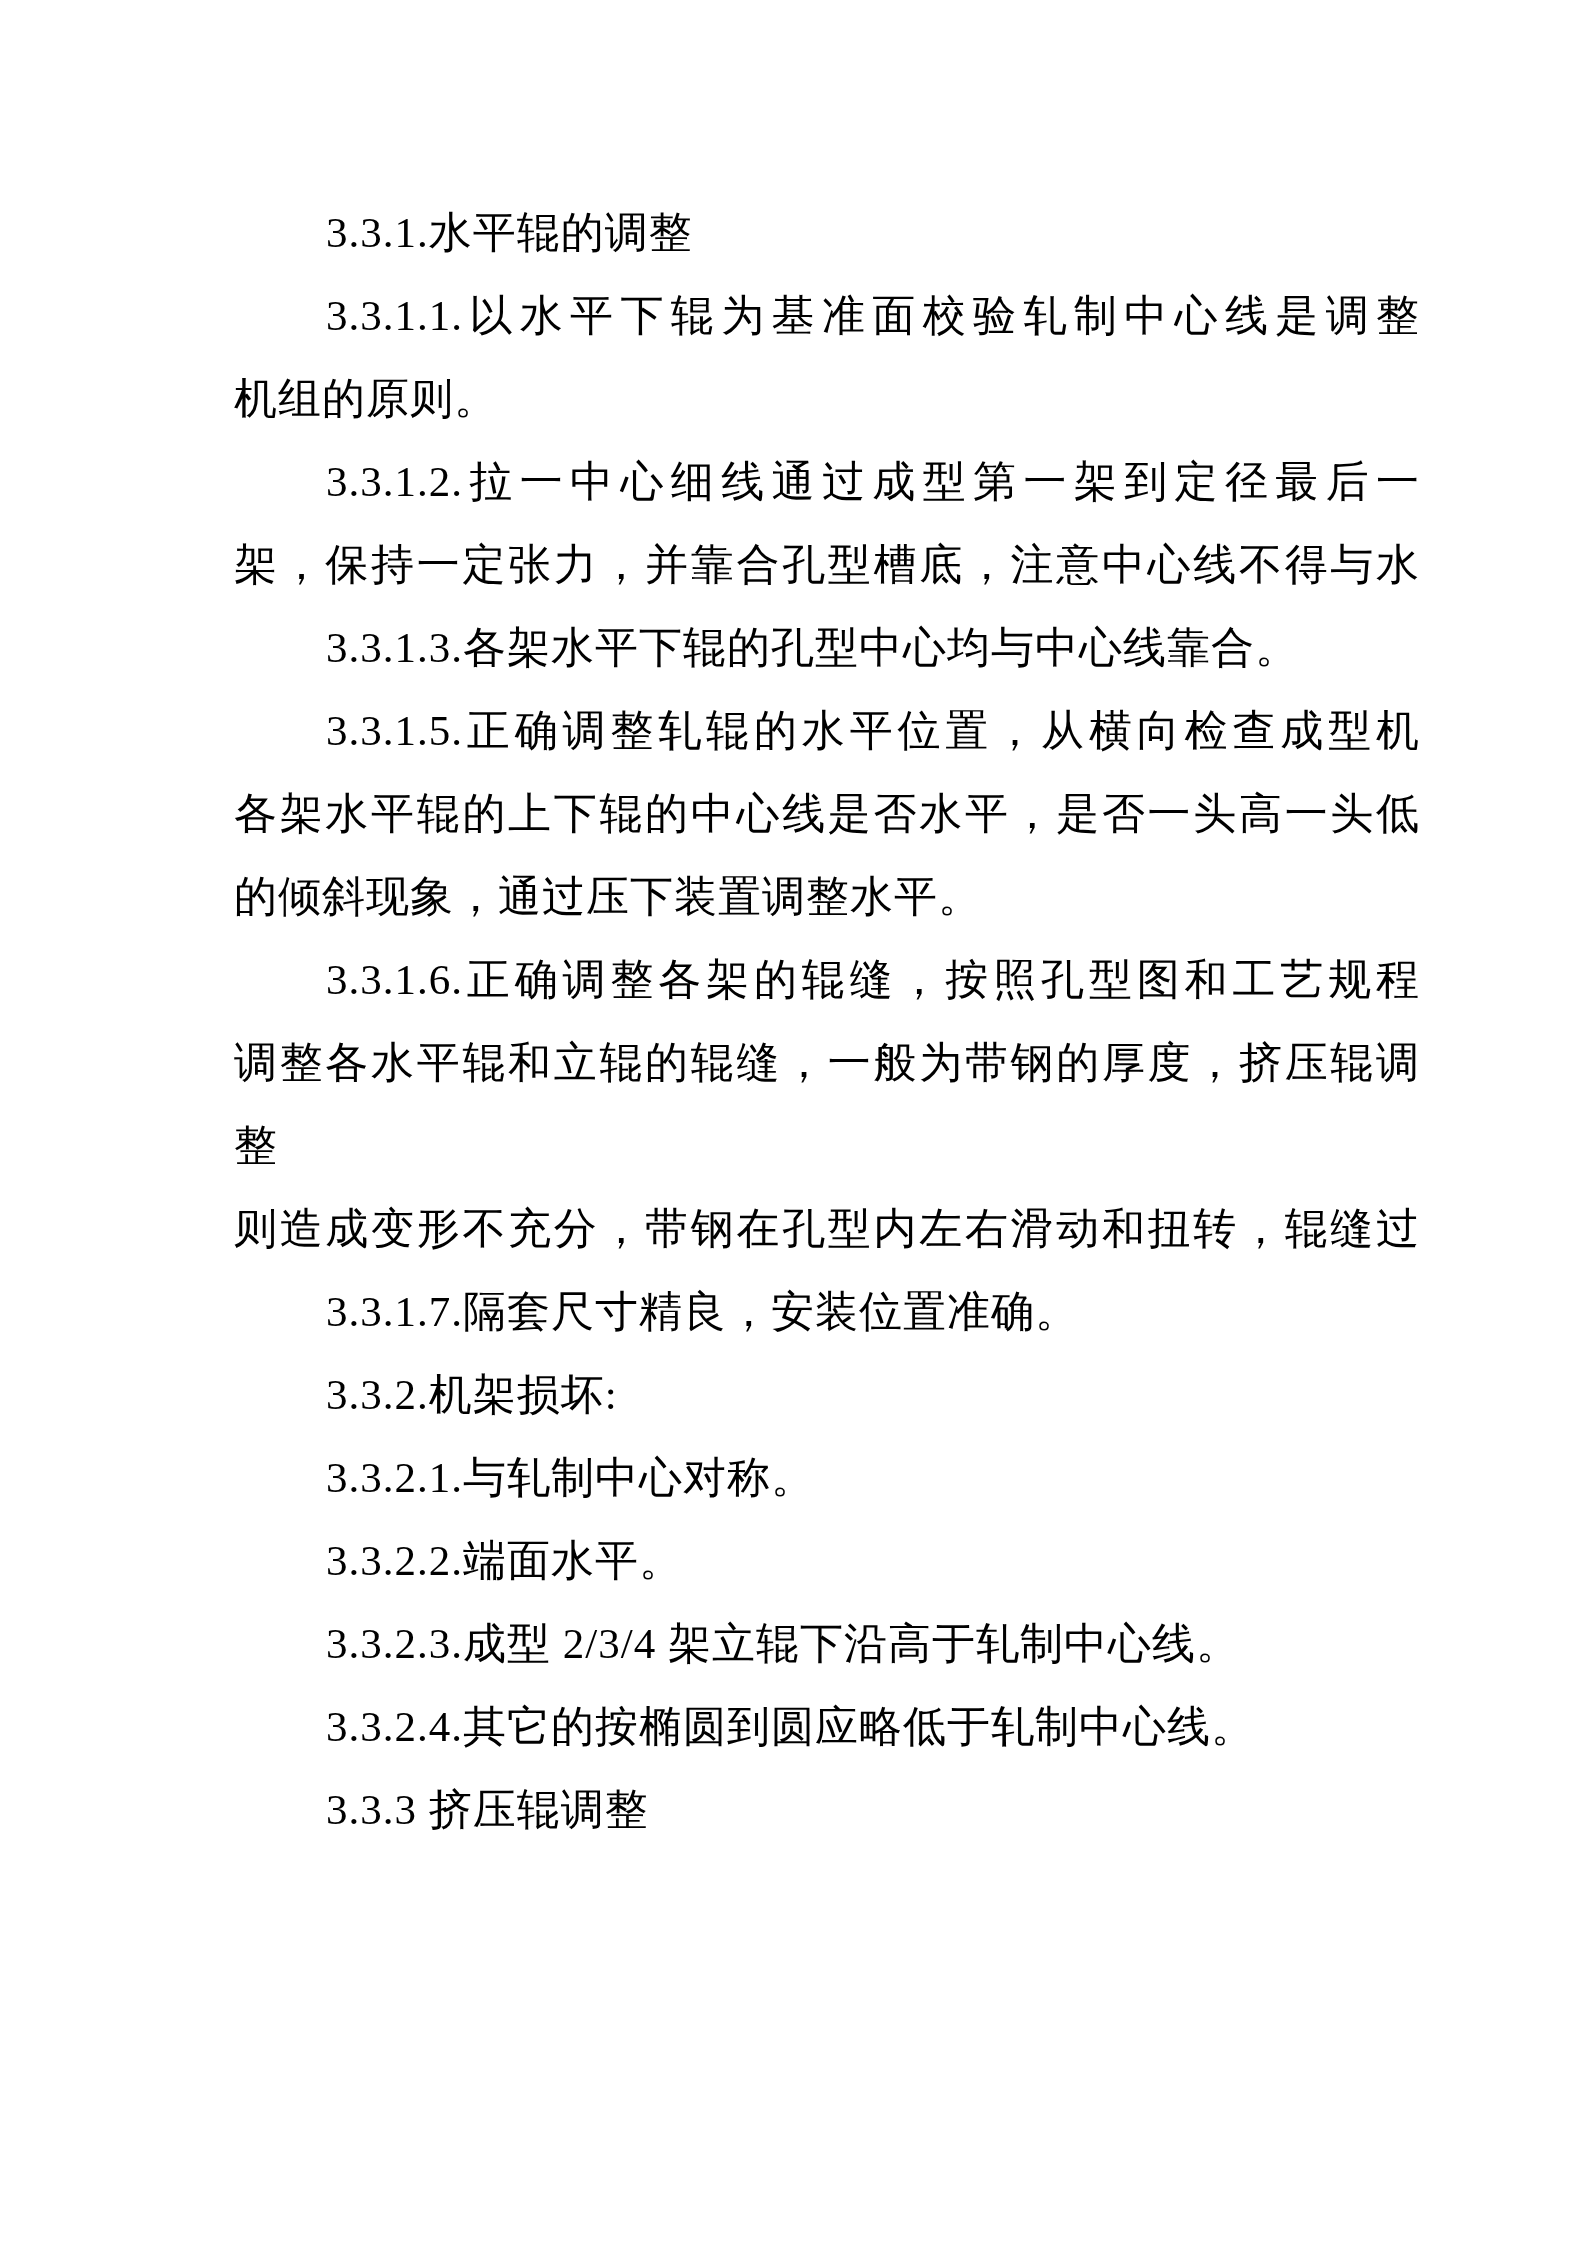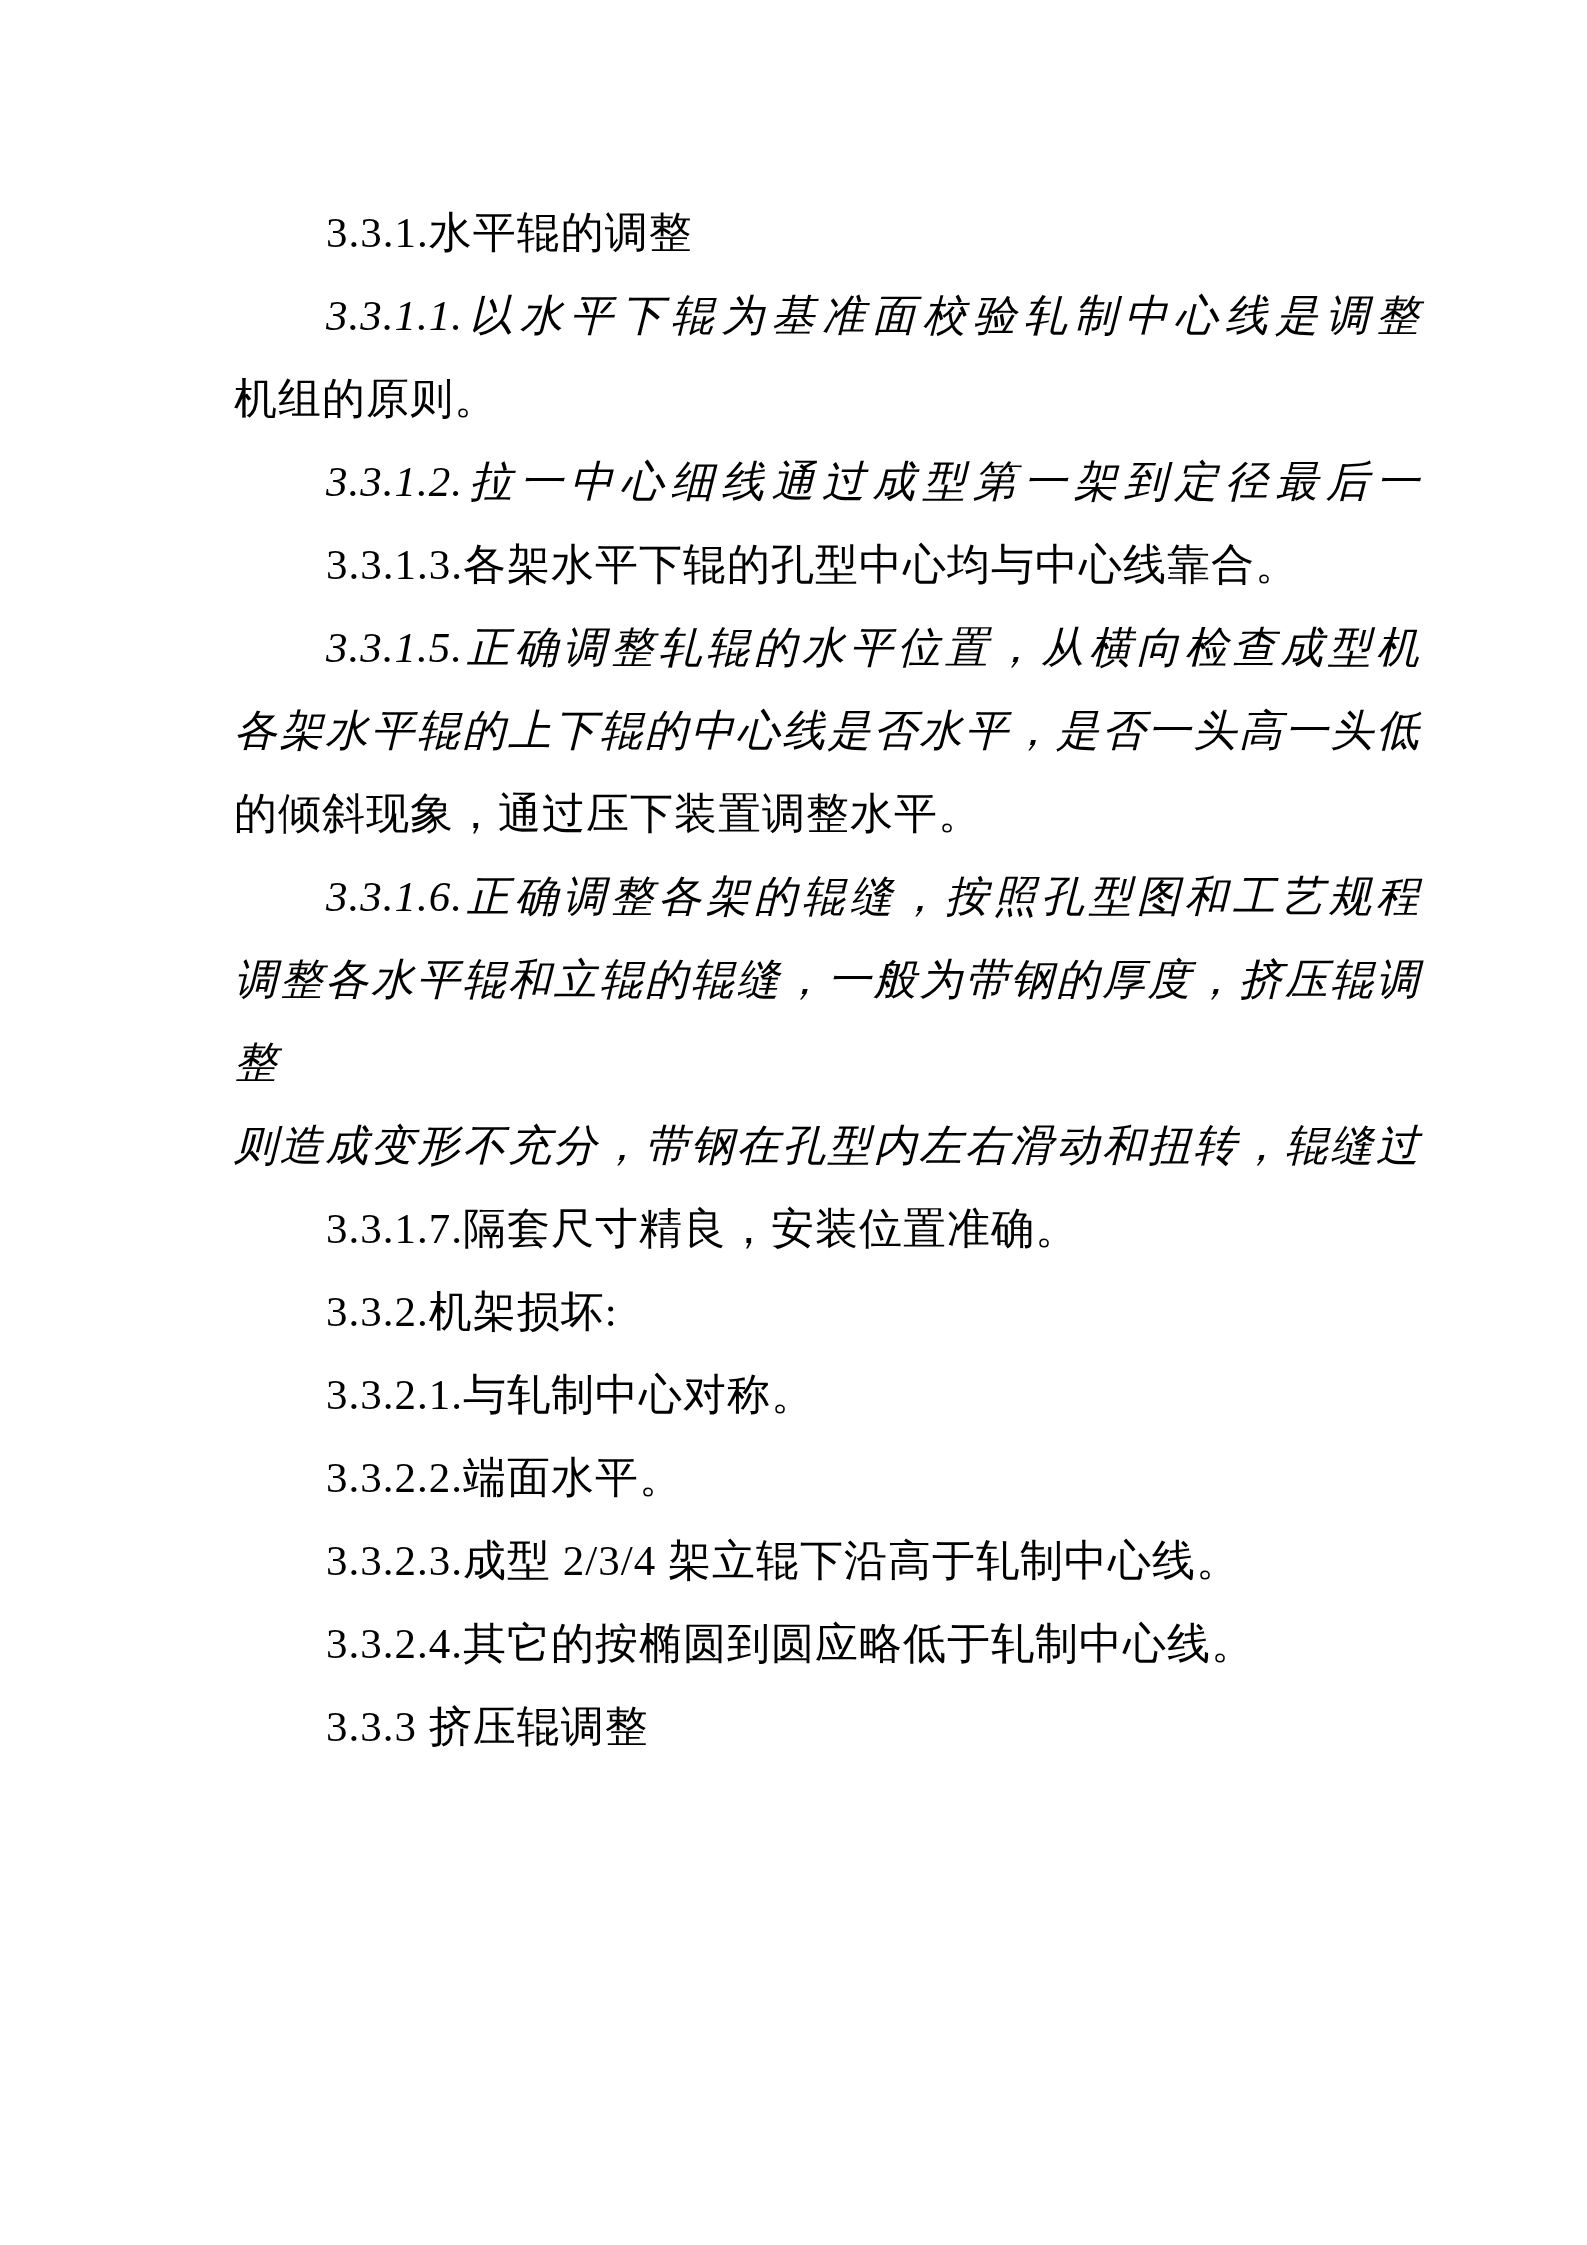--- a/index.html
+++ b/index.html
@@ -26,21 +26,20 @@
   .line {
     line-height: 83px;
     min-height: 83px;
     text-align: left;
     letter-spacing: 1px;
   }
   
   .line.fill {
     text-align: justify;
     text-align-last: justify;
-    font-style: italic;
   }
   
   .line.first {
     text-indent: 92px;
   }
 </style>
 </head>
 <body>
 
 <div class="page">
@@ -49,20 +48,21 @@
     <div class="line first">3.3.1.水平辊的调整</div>
   </div>
 
   <div class="para">
     <div class="line first fill">3.3.1.1.以水平下辊为基准面校验轧制中心线是调整</div>
     <div class="line">机组的原则。</div>
   </div>
 
   <div class="para">
     <div class="line first fill">3.3.1.2.拉一中心细线通过成型第一架到定径最后一</div>
+    <div class="line fill">架，保持一定张力，并靠合孔型槽底，注意中心线不得与水</div>
   </div>
 
   <div class="para">
     <div class="line first">3.3.1.3.各架水平下辊的孔型中心均与中心线靠合。</div>
   </div>
 
 
   <div class="para">
     <div class="line first fill">3.3.1.5.正确调整轧辊的水平位置，从横向检查成型机</div>
     <div class="line fill">各架水平辊的上下辊的中心线是否水平，是否一头高一头低</div>

